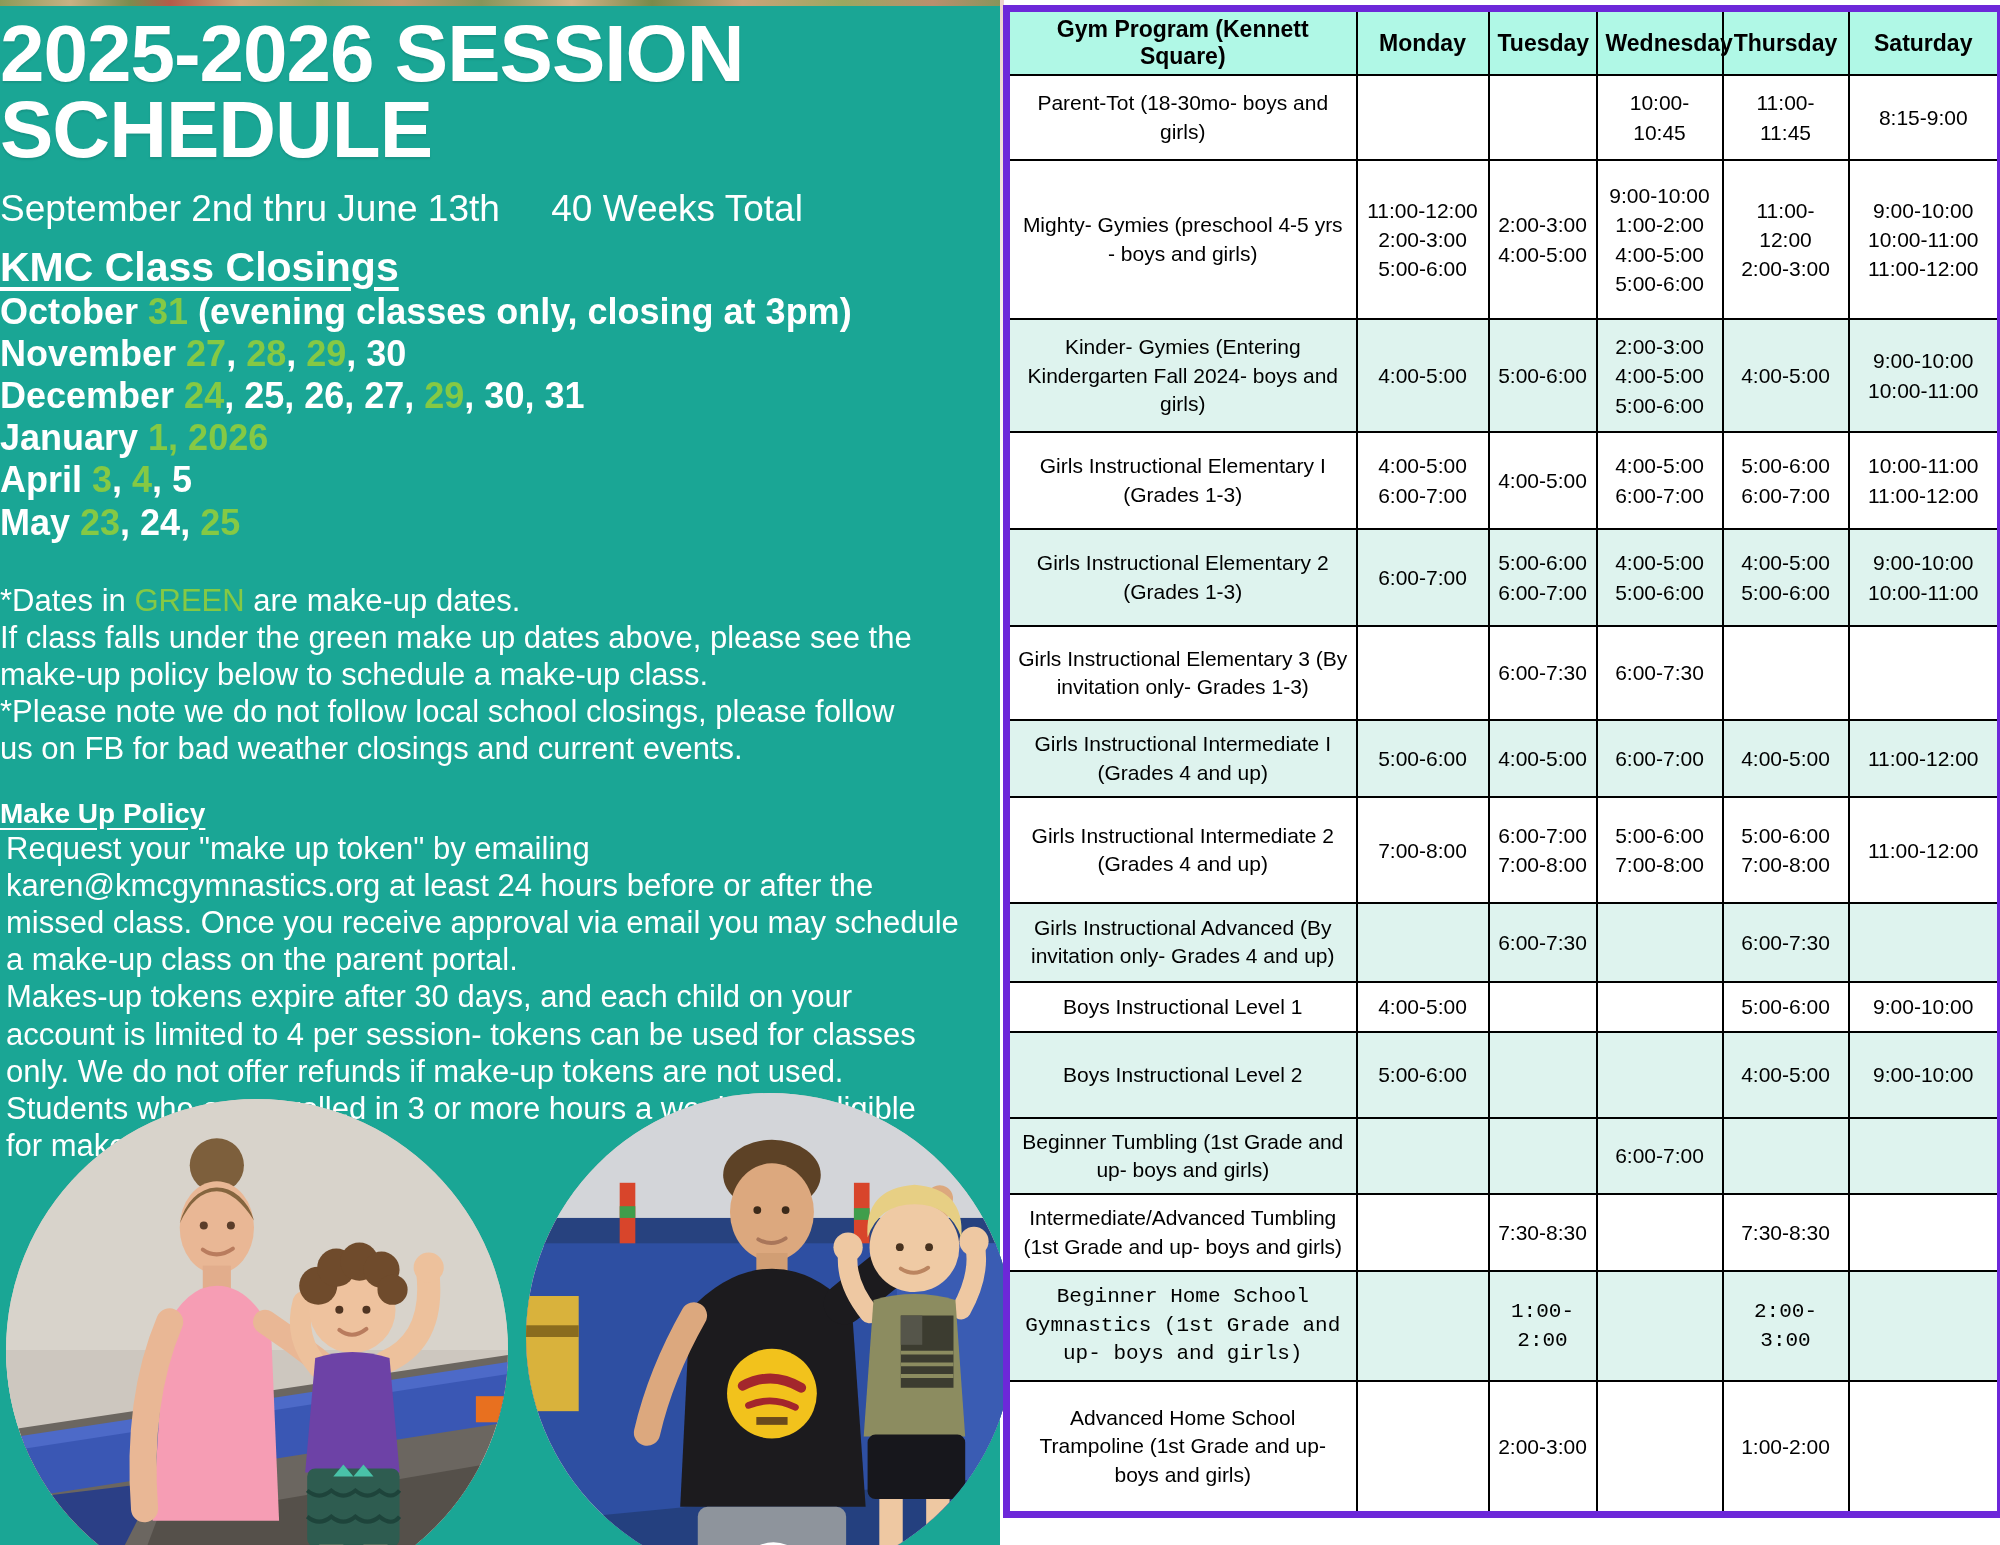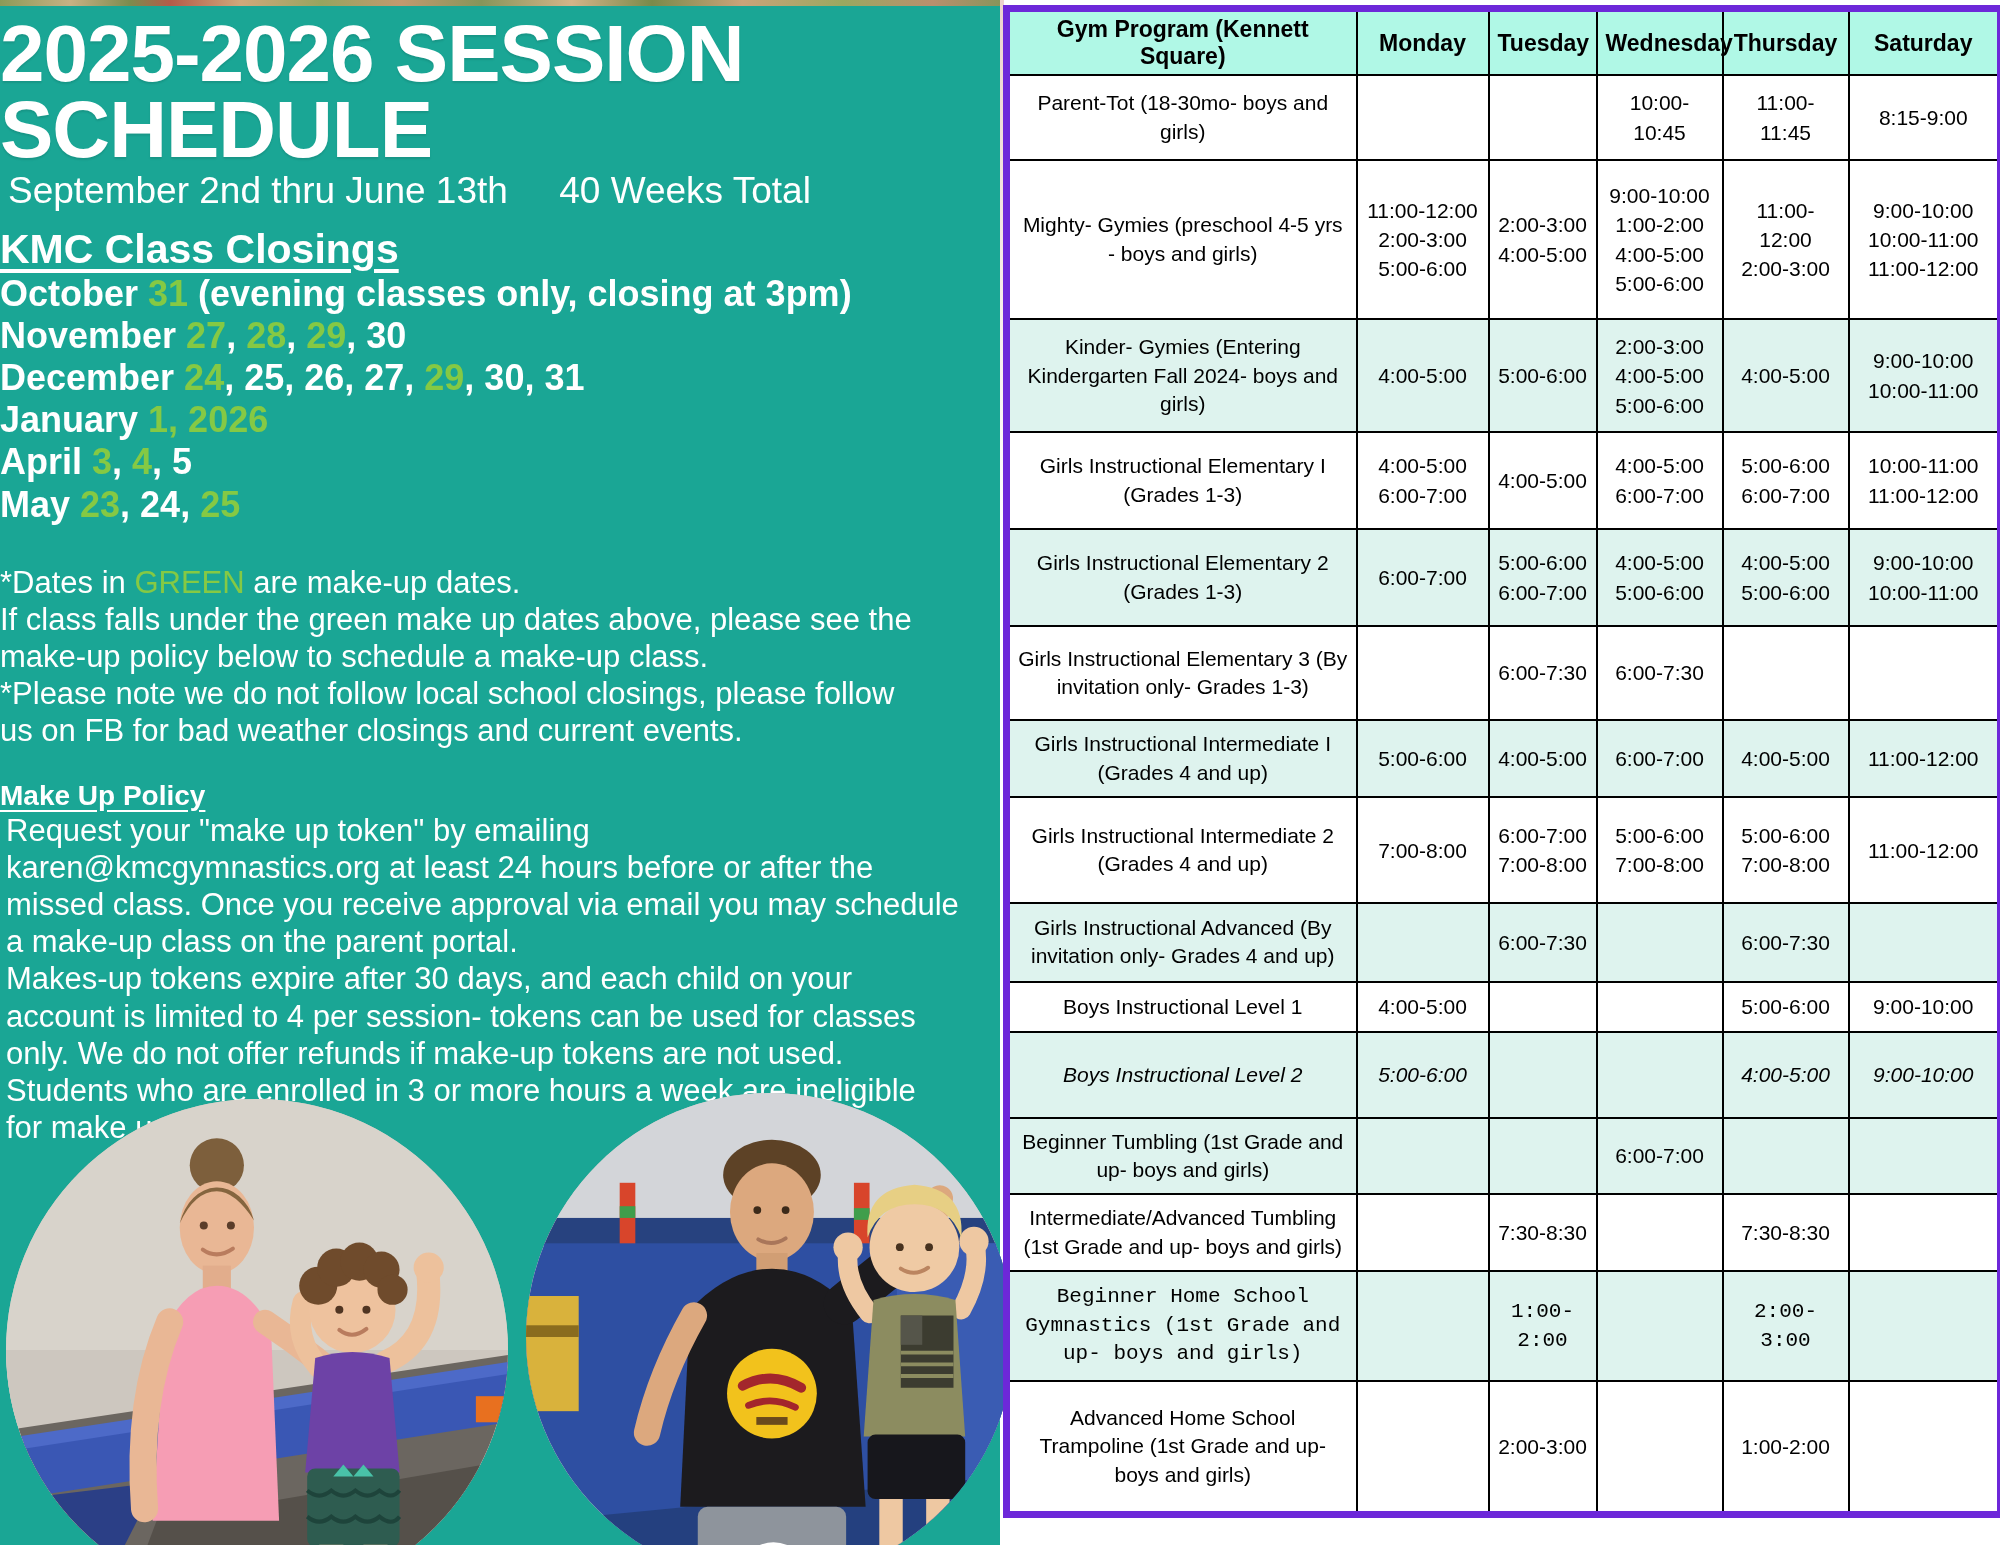--- a/index.html
+++ b/index.html
@@ -23,21 +23,21 @@
 
   
   .left-panel {
     position:absolute; left:0; top:6px; width:1000px; height:1539px;
     background:#1aa695; color:#ffffff; text-align:left;
   }
   .title {
     font-size:80px; font-weight:bold; line-height:.95; letter-spacing:-1px;
     padding-top:10px; text-shadow:0 2px 2px rgba(0,0,0,.10);
   }
-  .subtitle { font-size:37px; margin-top:2px; white-space:pre;padding-left:8px; }
+  .subtitle { font-size:37px; margin-top:20px; white-space:pre; }
   .closings-heading {
     font-size:41px; font-weight:bold; margin-top:14px;
     text-decoration:underline; text-underline-offset:6px;
   }
   .closing-line { font-size:36px; font-weight:bold; line-height:1.17; }
   .grn { color:#85c944; }
   .note {
     font-size:31px; line-height:1.2; margin-top:38px; white-space:pre-line;
   }
   .policy-heading {
@@ -332,21 +332,21 @@
             <td class="time"></td>
           </tr>
           <tr style="height: 44px;">
             <td class="program">Boys Instructional Level 1</td>
             <td class="time">4:00-5:00</td>
             <td class="time"></td>
             <td class="time"></td>
             <td class="time">5:00-6:00</td>
             <td class="time">9:00-10:00</td>
           </tr>
-          <tr class="alt" style="height: 74px; font-style: italic;">
+          <tr class="alt" style="height: 74px;">
             <td class="program">Boys Instructional Level 2</td>
             <td class="time">5:00-6:00</td>
             <td class="time"></td>
             <td class="time"></td>
             <td class="time">4:00-5:00</td>
             <td class="time">9:00-10:00</td>
           </tr>
           <tr class="alt" style="height: 64px;">
             <td class="program">Beginner Tumbling (1st Grade and up- boys and girls)</td>
             <td class="time"></td>

